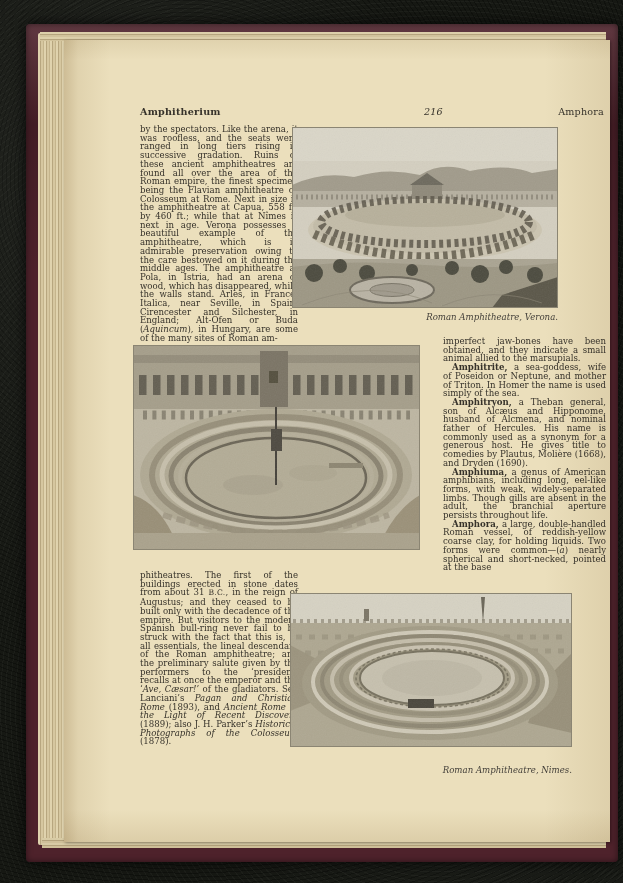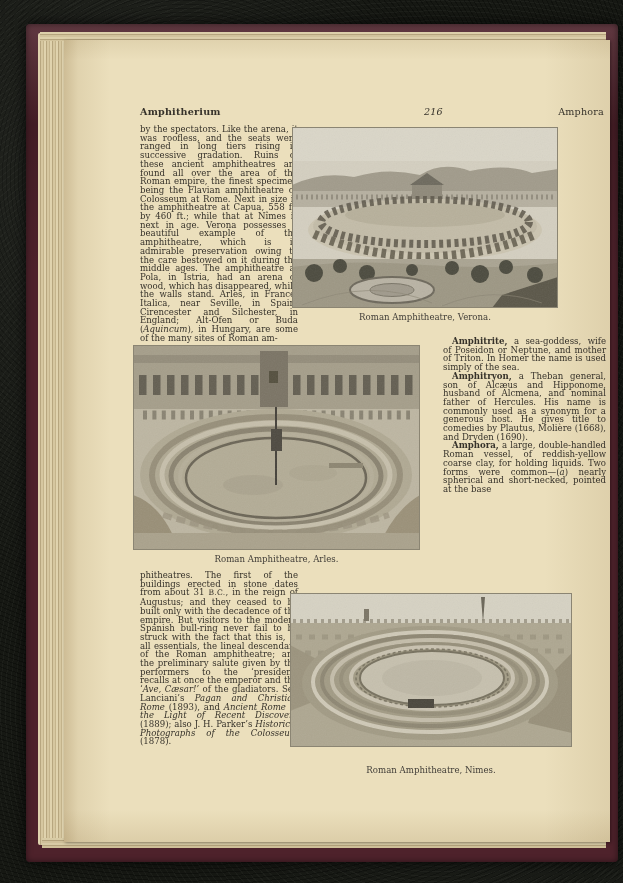--- a/index.html
+++ b/index.html
@@ -38,21 +38,21 @@
   .tblock p{margin:0;}
   .tblock p.indent{text-indent:9px;}
   .seg-b{font-weight:bold;}
   .seg-i{font-style:italic;}
   .seg-sc{font-size:7.6px;letter-spacing:.3px;}
   #blkA{left:76px;top:85px;width:158px;}
   #blkB{left:379px;top:297px;width:163px;}
   #blkC{left:76px;top:531px;width:158px;}
   .figure{position:absolute;}
   .figure svg{display:block;}
-  .caption{position:absolute;font-size:8.6px;color:var(--caption_ink);text-align:center;}
+  .caption{position:absolute;font-style:italic;font-size:8.6px;color:var(--caption_ink);text-align:right;}
   #capVerona{left:228px;top:272px;width:266px;}
   #capArles{left:69px;top:514px;width:287px;}
   #capNimes{left:226px;top:725px;width:282px;}
   #figVerona{left:228px;top:87px;}
   #figArles{left:69px;top:305px;}
   #figNimes{left:226px;top:553px;}
 </style>
 </head>
 <body>
 
@@ -150,25 +150,26 @@
         <rect x="138" y="84" width="11" height="22" fill="#4e4a41"></rect>
         <rect x="196" y="118" width="34" height="5" fill="#8d8672"></rect>
         <path d="M30,170 Q143,205 256,170" stroke="#9a927d" stroke-width="6" stroke-dasharray="9 5" fill="none" opacity=".7"></path>
         <path d="M0,150 Q30,160 46,205 H0 Z" fill="#998f77"></path>
         <path d="M287,150 Q260,166 244,205 H287 Z" fill="#9b9179"></path>
         <path d="M0,188 H287 V205 H0 Z" fill="#aaa28c"></path>
         <rect width="287" height="205" filter="url(#g2)" opacity=".5"></rect>
         <rect x=".5" y=".5" width="286" height="204" fill="none" stroke="#8b8573" stroke-width="1"></rect>
       </svg>
     </div>
-    <div class="caption" id="capArles">Roman Amphitheatre, Arles.</div>
 
     <div class="tblock" id="blkB">
+      <p><span>imperfect jaw-bones have been obtained, and they indicate a small animal allied to the marsupials.</span></p>
       <p class="indent"><span class="seg-b">Amphitrite,</span><span> a sea-goddess, wife of Poseidon or Neptune, and mother of Triton.  In Homer the name is used simply of the sea.</span></p>
       <p class="indent"><span class="seg-b">Amphitryon,</span><span> a Theban general, son of Alcæus and Hipponome, husband of Alcmena, and nominal father of Hercules.  His name is commonly used as a synonym for a generous host.  He gives title to comedies by Plautus, Molière (1668), and Dryden (1690).</span></p>
+      <p class="indent"><span class="seg-b">Amphiuma,</span><span> a genus of American amphibians, including long, eel-like forms, with weak, widely-separated limbs.  Though gills are absent in the adult, the branchial aperture persists throughout life.</span></p>
       <p class="indent"><span class="seg-b">Amphora,</span><span> a large, double-handled Roman vessel, of reddish-yellow coarse clay, for holding liquids.  Two forms were common—(</span><span class="seg-i">a</span><span>) nearly spherical and short-necked, pointed at the base</span></p>
     </div>
 
     <div class="tblock" id="blkC">
       <p><span>phitheatres.  The first of the buildings erected in stone dates from about 31 </span><span class="seg-sc">B.C.</span><span>, in the reign of Augustus; and they ceased to be built only with the decadence of the empire.  But visitors to the modern Spanish bull-ring never fail to be struck with the fact that this is, in all essentials, the lineal descendant of the Roman amphitheatre; and the preliminary salute given by the performers to the ‘president’ recalls at once the emperor and the ‘</span><span class="seg-i">Ave, Cæsar!</span><span>’ of the gladiators.  See Lanciani’s </span><span class="seg-i">Pagan and Christian Rome</span><span> (1893), and </span><span class="seg-i">Ancient Rome in the Light of Recent Discovery</span><span> (1889); also J. H. Parker’s </span><span class="seg-i">Historical Photographs of the Colosseum</span><span> (1878).</span></p>
     </div>
 
     <div class="figure" id="figNimes">
       <svg width="282" height="154" viewBox="0 0 282 154">
         <defs>

